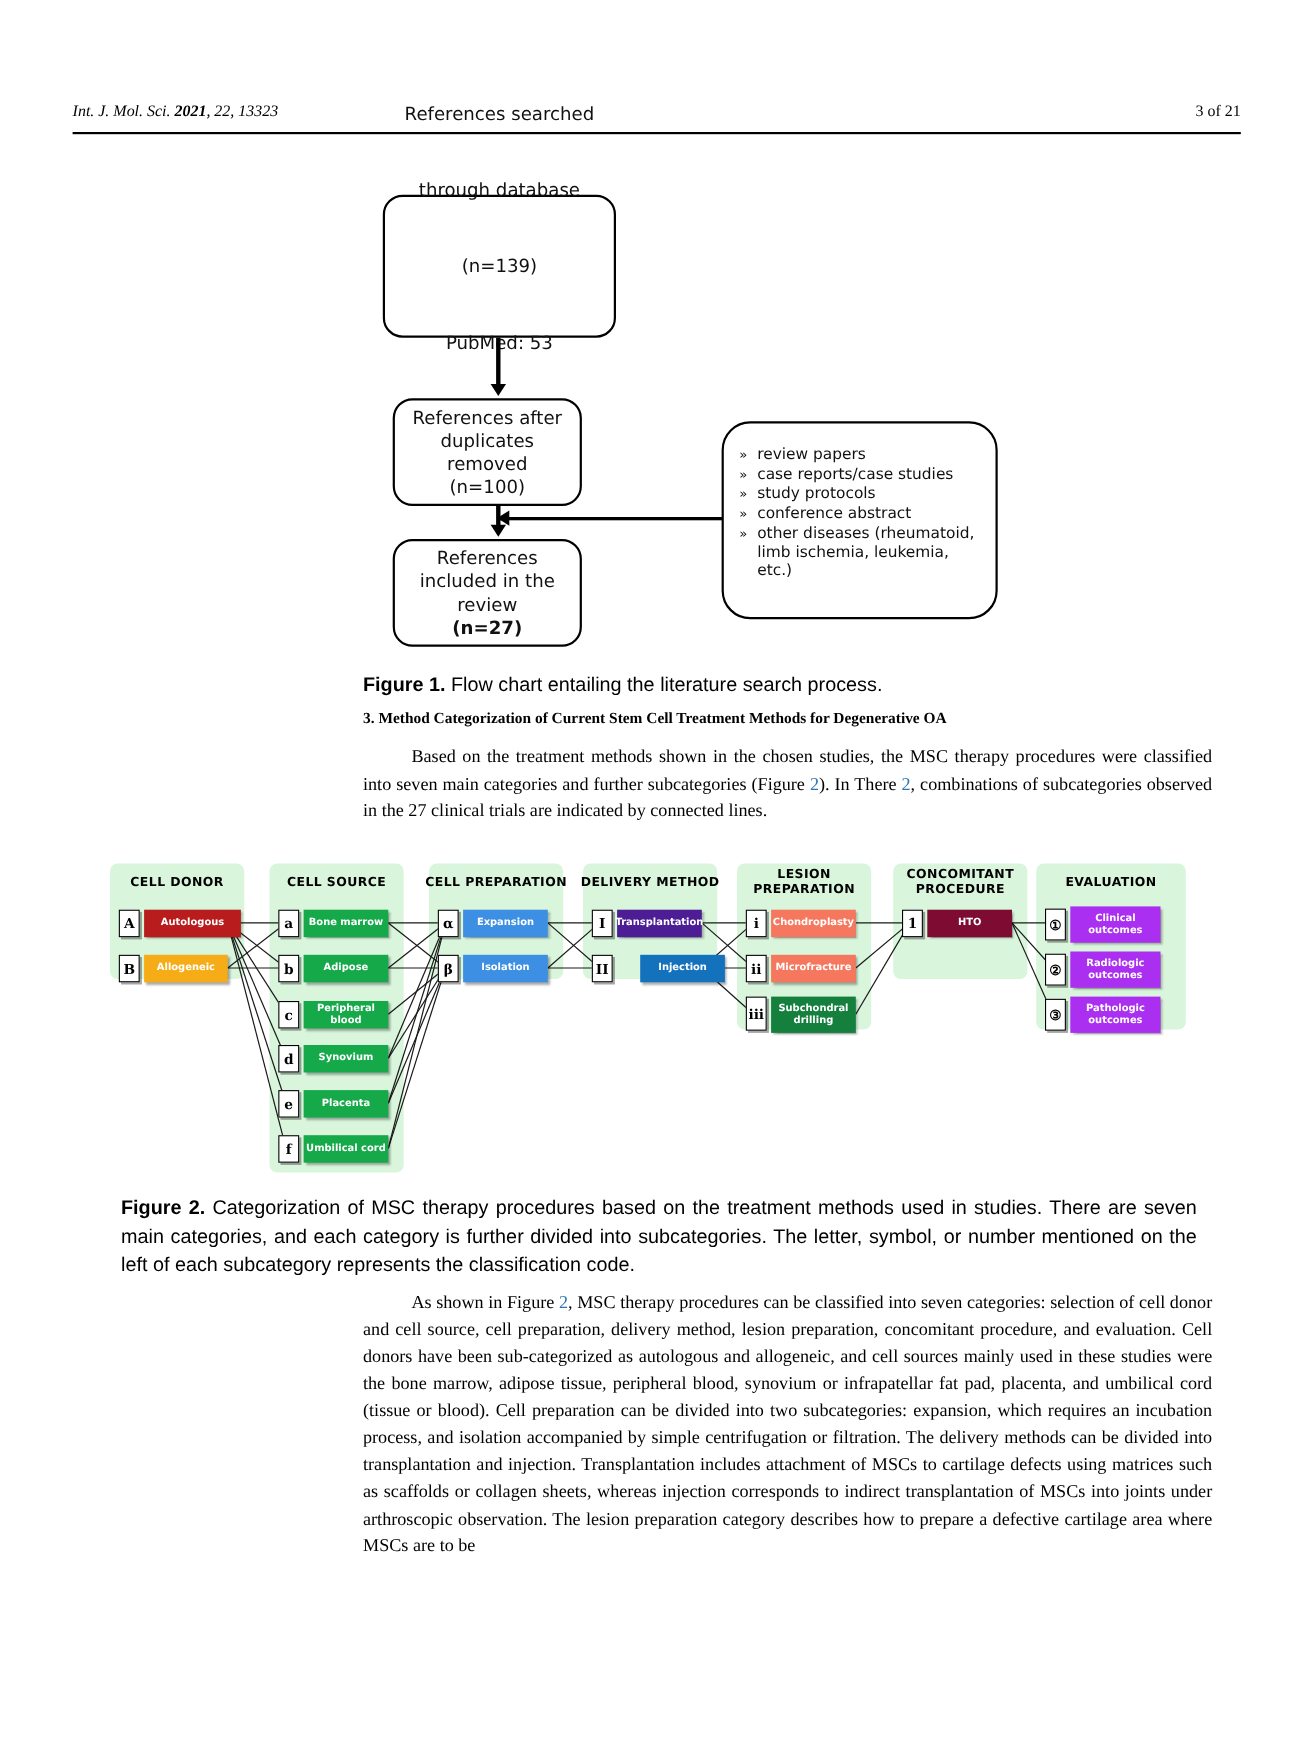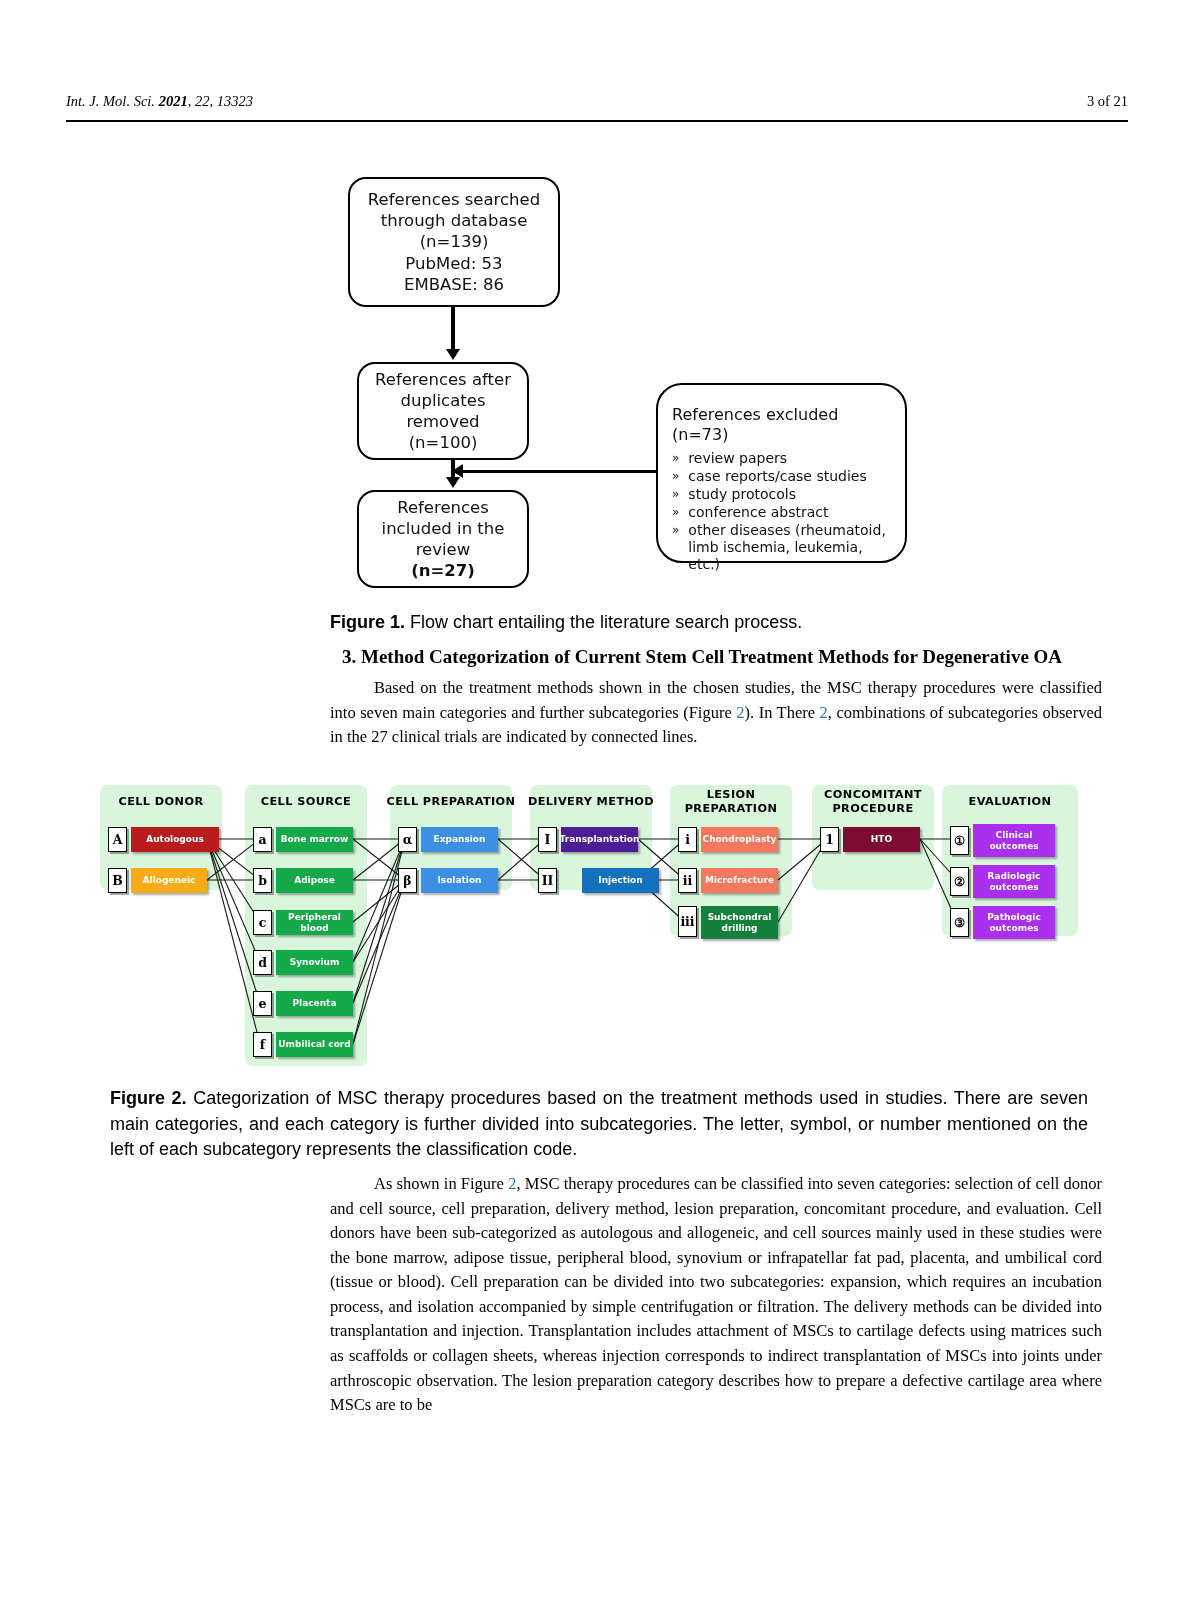--- a/index.html
+++ b/index.html
@@ -28,21 +28,21 @@
   .fbox{
     position:absolute;border:2.2px solid #000;border-radius:18px;background:#fff;
     font-family:"DejaVu Sans", sans-serif;
     display:flex;flex-direction:column;align-items:center;justify-content:center;
     text-align:center;line-height:1.28;font-size:16.5px;color:#111;
     box-sizing:border-box;
   }
   .fbox .ln{display:block;}
   .fbox .bold{font-weight:bold;}
 
-  #fb1{left:282px;top:17px;width:212px;height:130px;padding:6px 8px;}
+  #fb1{left:282px;top:17px;width:212px;height:130px;padding:6px 8px;gap:48px;}
   #fb2{left:291px;top:202px;width:172px;height:98px;padding:4px 6px;}
   #fb3{left:291px;top:330px;width:172px;height:98px;padding:4px 6px;}
   #fb4{left:590px;top:223px;width:251px;height:180px;border-radius:26px;
        align-items:flex-start;justify-content:flex-start;padding:20px 10px 10px 14px;text-align:left;}
   #fb4 .title{font-size:16px;margin-bottom:4px;}
   .exlist{list-style:none;margin:0;padding:0;font-size:14px;line-height:1.22;}
   .exlist li{display:flex;gap:9px;margin-bottom:1px;}
   .exlist li .mk{font-size:12px;line-height:1.35;}
   .exlist li .tx{flex:1;}
 
@@ -52,23 +52,22 @@
   .aheadL{position:absolute;width:0;height:0;border-top:7px solid transparent;
     border-bottom:7px solid transparent;border-right:11px solid #000;}
 
   
   .cap{
     position:absolute;font-size:18px;line-height:1.42;text-align:justify;
     font-family:Liberation Sans, sans-serif;
   }
   .cap b{font-weight:bold;}
   .h3{
-    position:absolute;font-size:19px;font-weight:bold;
+    position:absolute;font-size:14px;font-weight:bold;
     font-family:"Liberation Serif", serif;
-    margin-left:12px;
   }
   .para{
     position:absolute;font-size:16.5px;line-height:1.49;text-align:justify;
     font-family:"Liberation Serif", serif;
   }
   .para .ind{display:inline-block;width:44px;}
   .lnk{color:#2e74b5;}
 
   
   .fig2{position:absolute;left:100px;top:782px;width:978px;height:290px;}
@@ -138,21 +137,20 @@
     <div class="aheadL" style="left:386px;top:304px;"></div>
 
     <div class="fbox" id="fb3">
       <span class="ln">References</span>
       <span class="ln">included in the</span>
       <span class="ln">review</span>
       <span class="ln bold">(n=27)</span>
     </div>
 
     <div class="fbox" id="fb4">
-      <div class="title">References excluded (n=73)</div>
       <ul class="exlist">
         <li>
           <span class="mk">»</span>
           <span class="tx">review papers</span>
         </li>
         <li>
           <span class="mk">»</span>
           <span class="tx">case reports/case studies</span>
         </li>
         <li>

